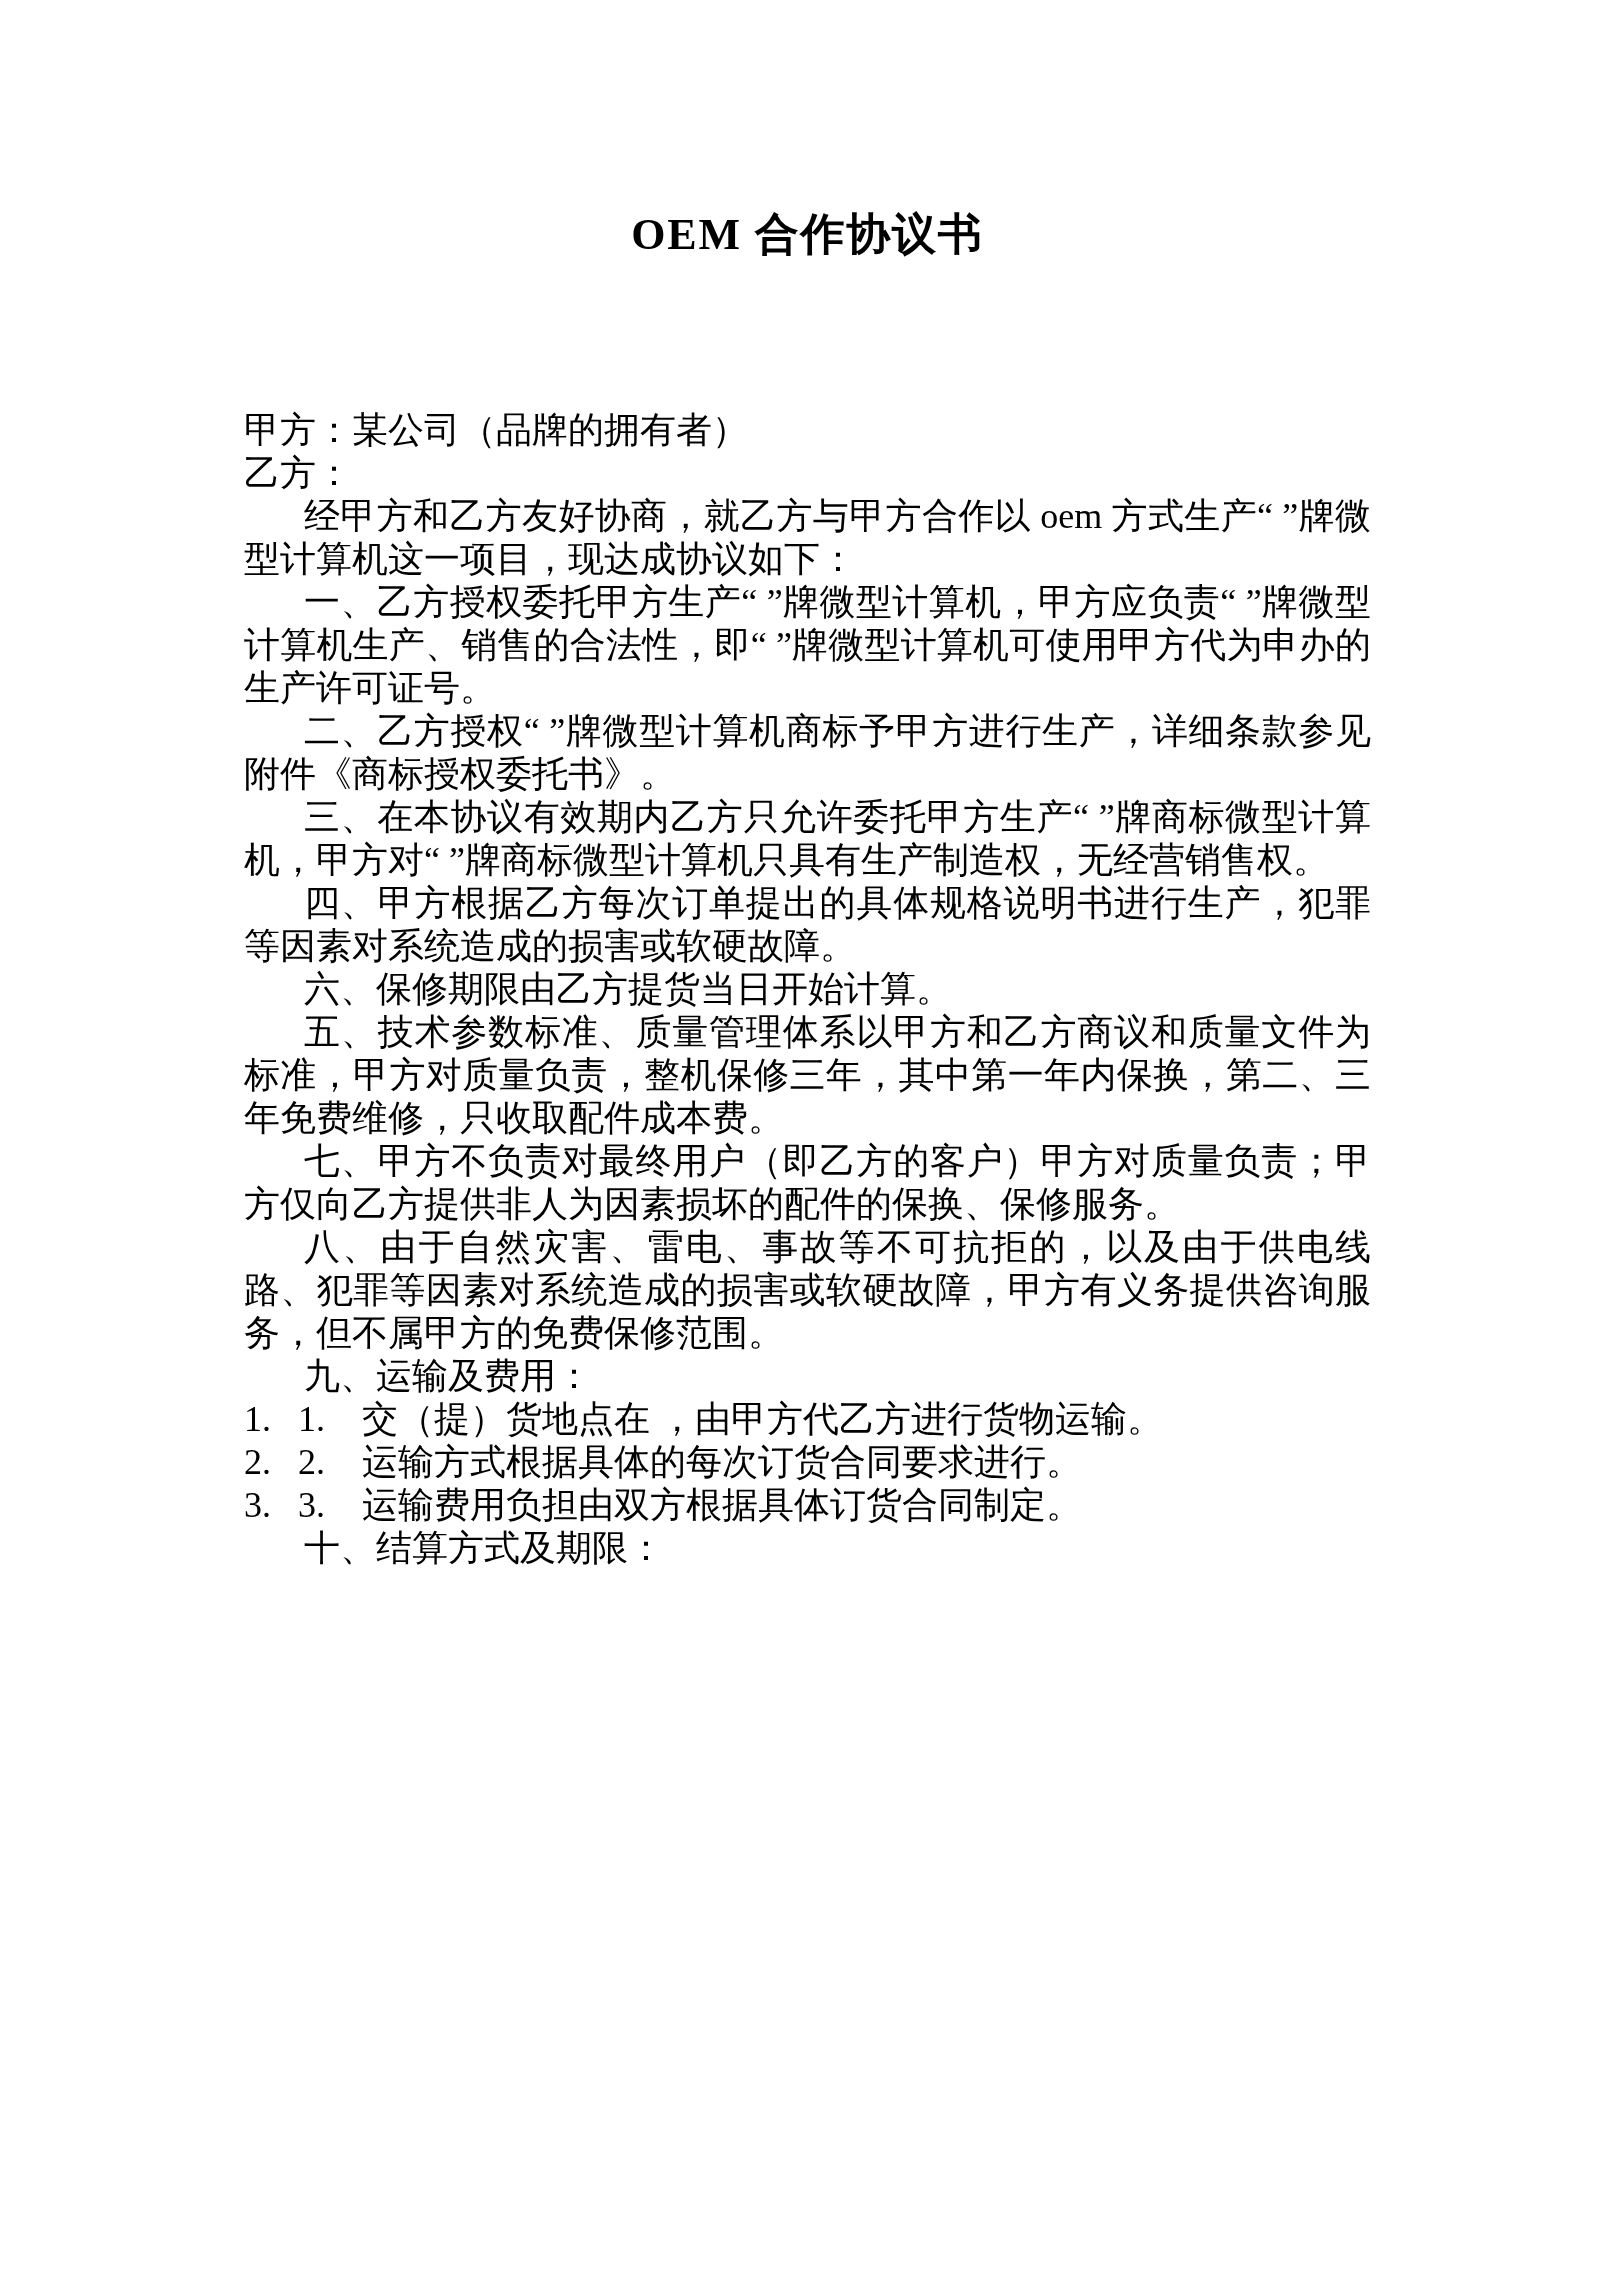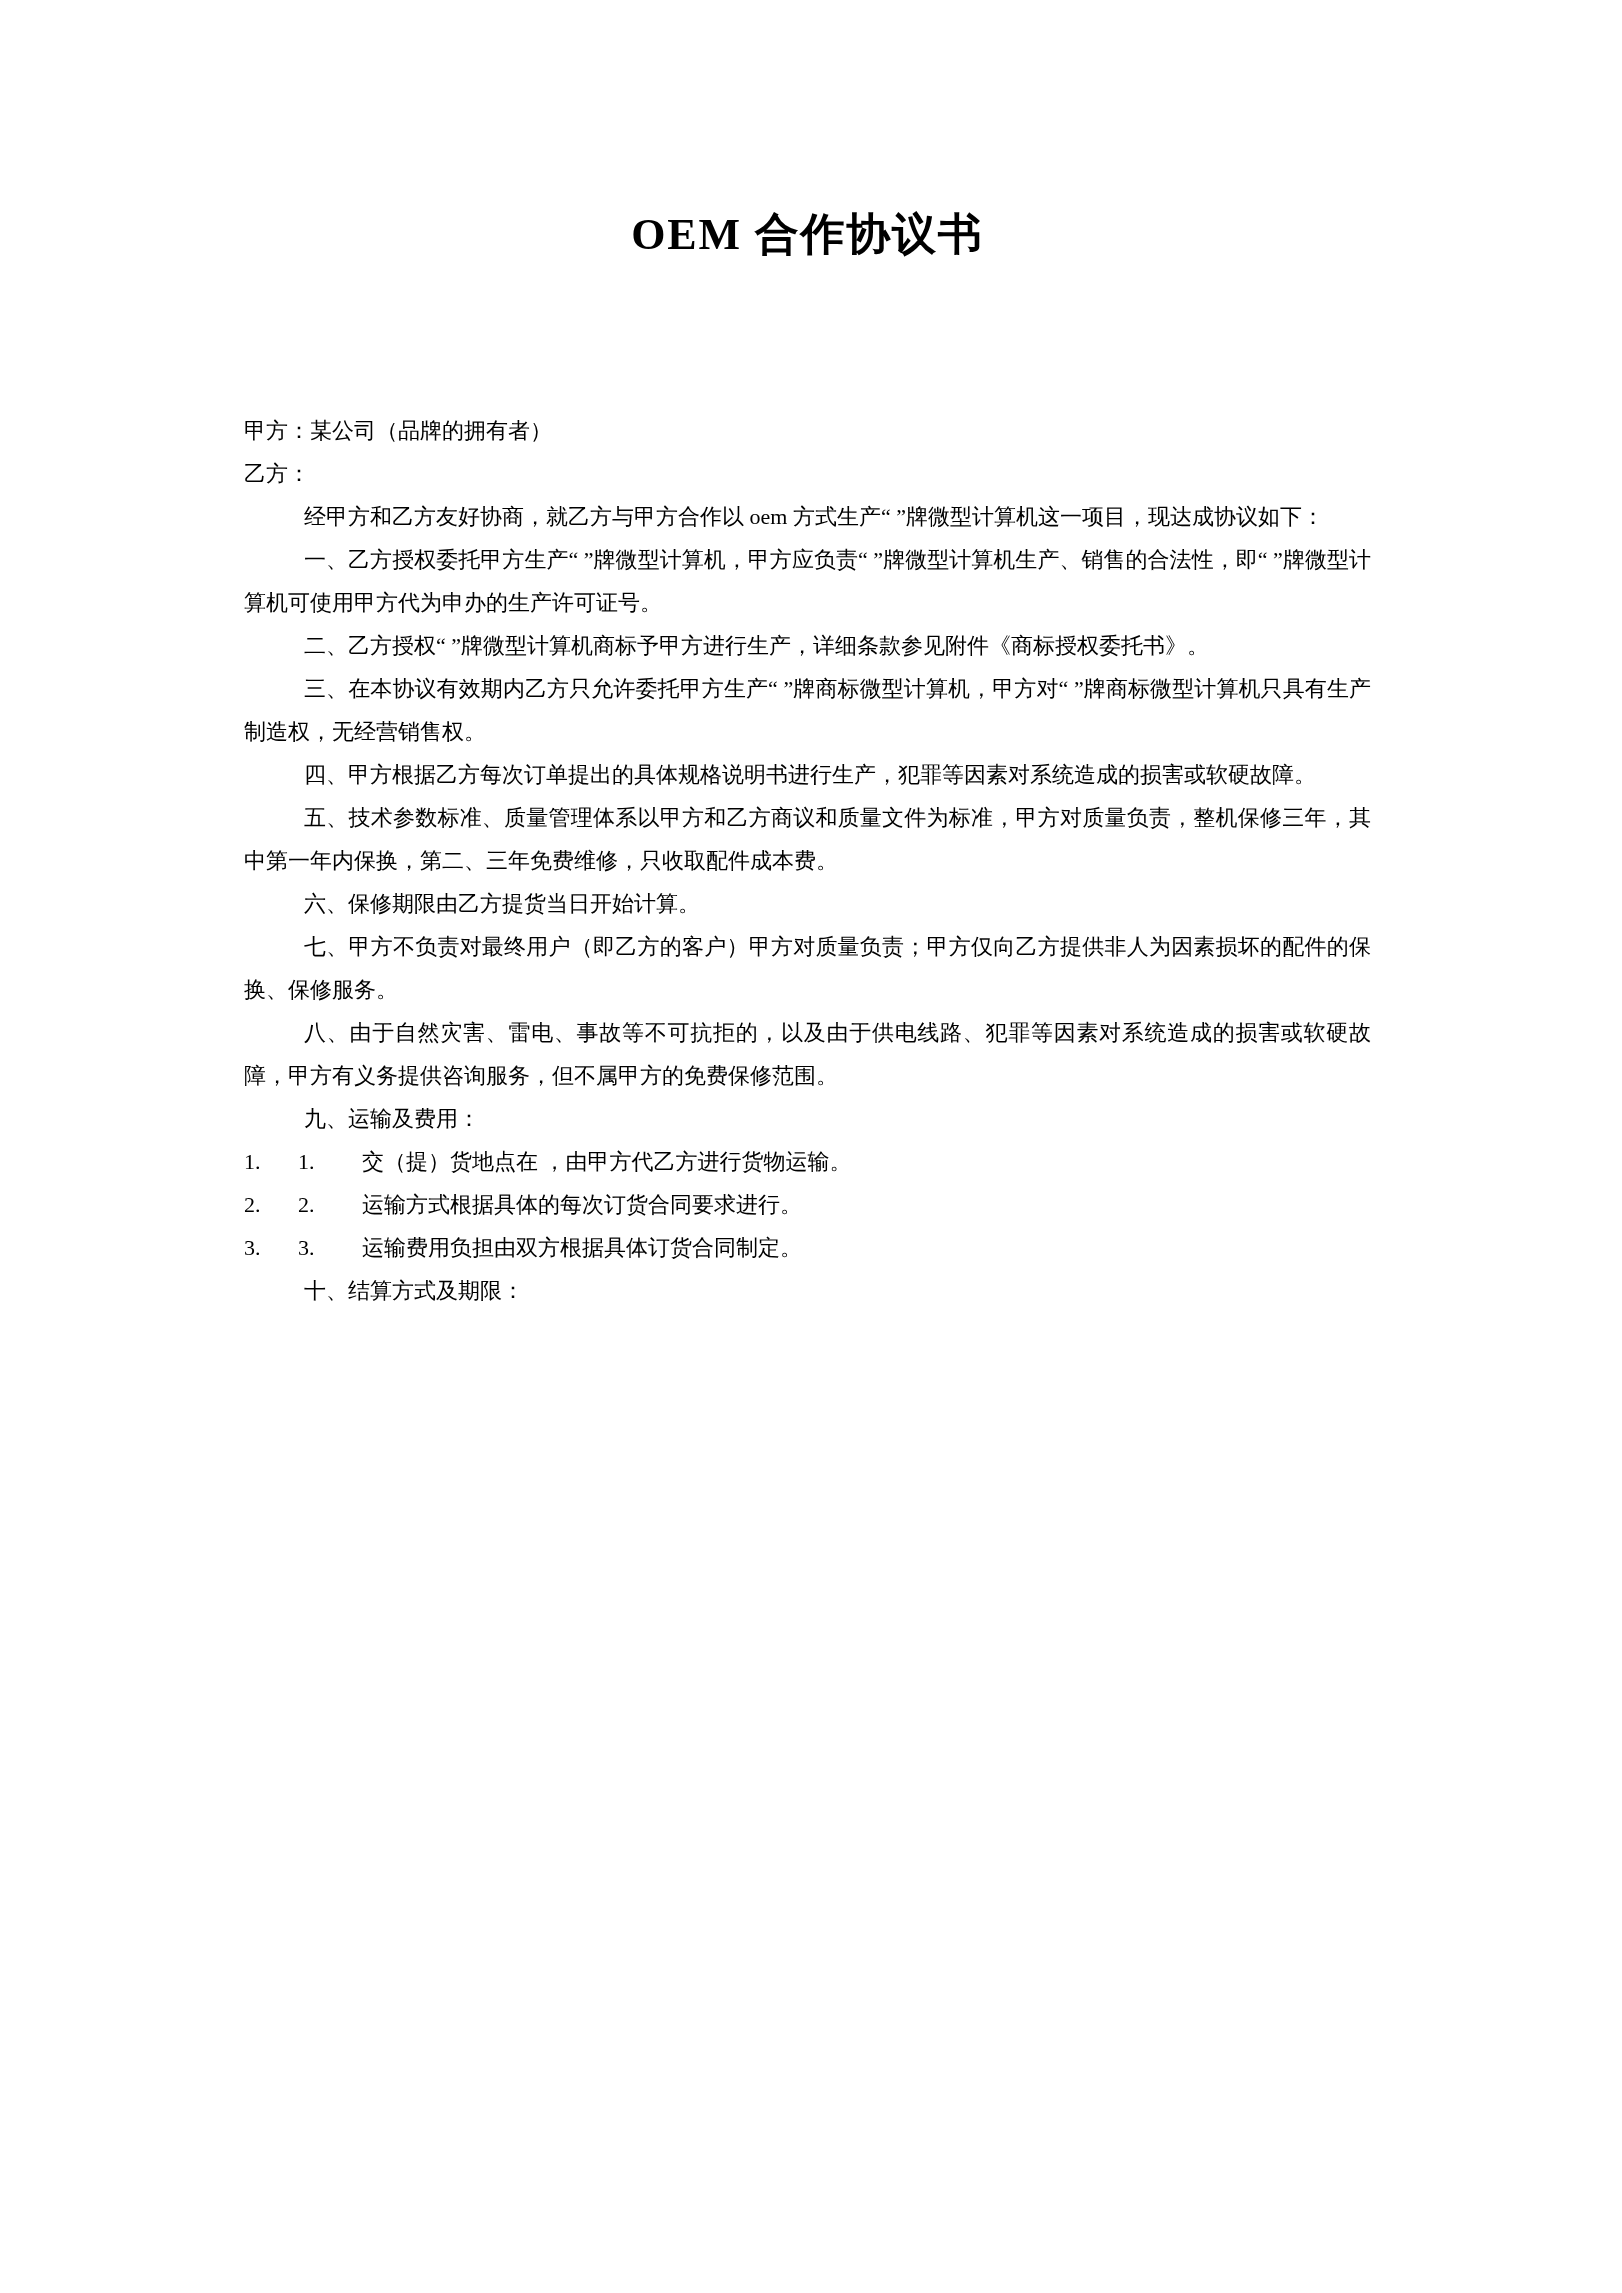--- a/index.html
+++ b/index.html
@@ -15,21 +15,21 @@
     overflow: hidden;
   }
   .doc-title {
     font-size: 44px;
     font-weight: bold;
     line-height: 55px;
     text-align: center;
     letter-spacing: 1.8px;
   }
   .para {
-    font-size: 22px;
+    font-size: 36px;
     line-height: 43px;
     text-align: justify;
   }
   .indent { text-indent: 60px; }
   .mt-title-gap { margin-top: 147px; }
   .mt-blank { }
   .mt-0 { margin-top: 0; }
   .mt-big { margin-top: 146px; }
   .num1 { display: inline-block; width: 54px; }
   .num2 { display: inline-block; width: 64px; }
@@ -43,22 +43,22 @@
 
   <p class="para mt-title-gap">甲方：某公司（品牌的拥有者）</p>
   <p class="para mt-0">乙方：</p>
 
   <p class="para indent mt-blank">经甲方和乙方友好协商，就乙方与甲方合作以 oem 方式生产“ ”牌微型计算机这一项目，现达成协议如下：</p>
 
   <p class="para indent mt-blank">一、乙方授权委托甲方生产“ ”牌微型计算机，甲方应负责“ ”牌微型计算机生产、销售的合法性，即“ ”牌微型计算机可使用甲方代为申办的生产许可证号。</p>
   <p class="para indent mt-blank">二、乙方授权“ ”牌微型计算机商标予甲方进行生产，详细条款参见附件《商标授权委托书》。</p>
   <p class="para indent mt-blank">三、在本协议有效期内乙方只允许委托甲方生产“ ”牌商标微型计算机，甲方对“ ”牌商标微型计算机只具有生产制造权，无经营销售权。</p>
   <p class="para indent mt-blank">四、甲方根据乙方每次订单提出的具体规格说明书进行生产，犯罪等因素对系统造成的损害或软硬故障。</p>
+  <p class="para indent mt-blank">六、保修期限由乙方提货当日开始计算。</p>
   <p class="para indent mt-blank">五、技术参数标准、质量管理体系以甲方和乙方商议和质量文件为标准，甲方对质量负责，整机保修三年，其中第一年内保换，第二、三年免费维修，只收取配件成本费。</p>
-  <p class="para indent mt-blank">六、保修期限由乙方提货当日开始计算。</p>
   <p class="para indent mt-blank">七、甲方不负责对最终用户（即乙方的客户）甲方对质量负责；甲方仅向乙方提供非人为因素损坏的配件的保换、保修服务。</p>
   <p class="para indent mt-blank">八、由于自然灾害、雷电、事故等不可抗拒的，以及由于供电线路、犯罪等因素对系统造成的损害或软硬故障，甲方有义务提供咨询服务，但不属甲方的免费保修范围。</p>
 
   <p class="para indent mt-blank">九、运输及费用：</p>
 
   <p class="para mt-0">
     <span class="num1">1.</span><span class="num2">1.</span><span>交（提）货地点在 ，由甲方代乙方进行货物运输。</span>
   </p>
   <p class="para mt-0">
     <span class="num1">2.</span><span class="num2">2.</span><span>运输方式根据具体的每次订货合同要求进行。</span>

